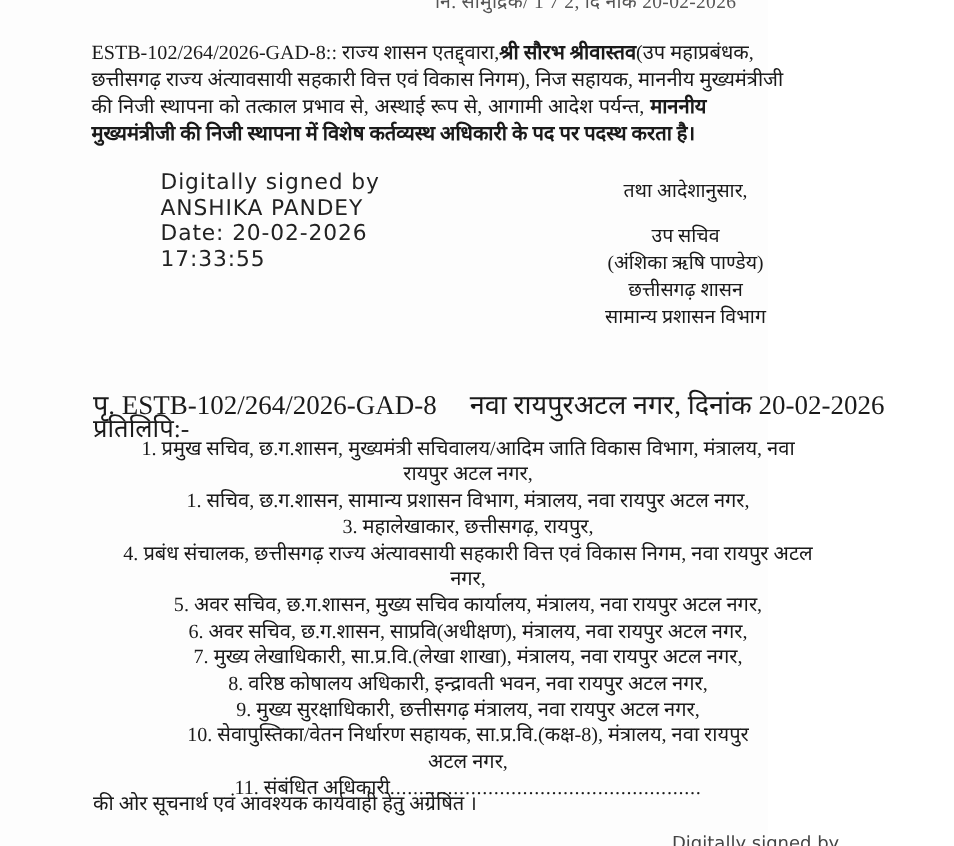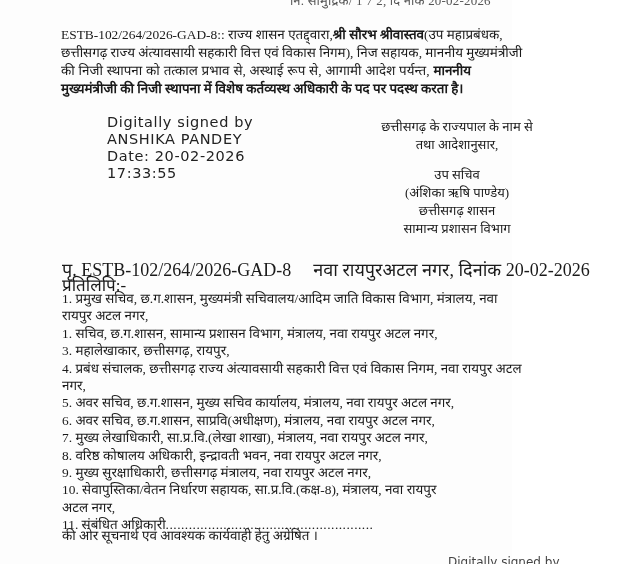--- a/index.html
+++ b/index.html
@@ -90,20 +90,21 @@
   .copy-list {
     position: absolute;
     left: 62px;
     top: 290px;
     width: 500px;
     font-size: 13.4px;
     line-height: 17.4px;
     margin: 0;
     padding: 0;
     list-style: none;
+    text-align: center;
   }
   .copy-list li { margin: 0; padding: 0; }
   .copy-list .wrap { display: block; }
 
   .forward-note {
     position: absolute;
     left: 62px;
     top: 526px;
     font-size: 13.4px;
     white-space: nowrap;
@@ -135,21 +136,20 @@
   </div>
 
   <div class="dsig">
     <div>Digitally signed by</div>
     <div>ANSHIKA PANDEY</div>
     <div>Date: 20-02-2026</div>
     <div>17:33:55</div>
   </div>
 
   <div class="signblock">
-    <div>छत्तीसगढ़ के राज्यपाल के नाम से</div>
     <div>तथा आदेशानुसार,</div>
     <div class="gap"></div>
     <div>उप सचिव</div>
     <div>(अंशिका ऋषि पाण्डेय)</div>
     <div>छत्तीसगढ़ शासन</div>
     <div>सामान्य प्रशासन विभाग</div>
   </div>
 
   <div class="ref-line">
     <span>पृ. ESTB-102/264/2026-GAD-8</span><span class="date-part">नवा रायपुरअटल नगर, दिनांक 20-02-2026</span>

